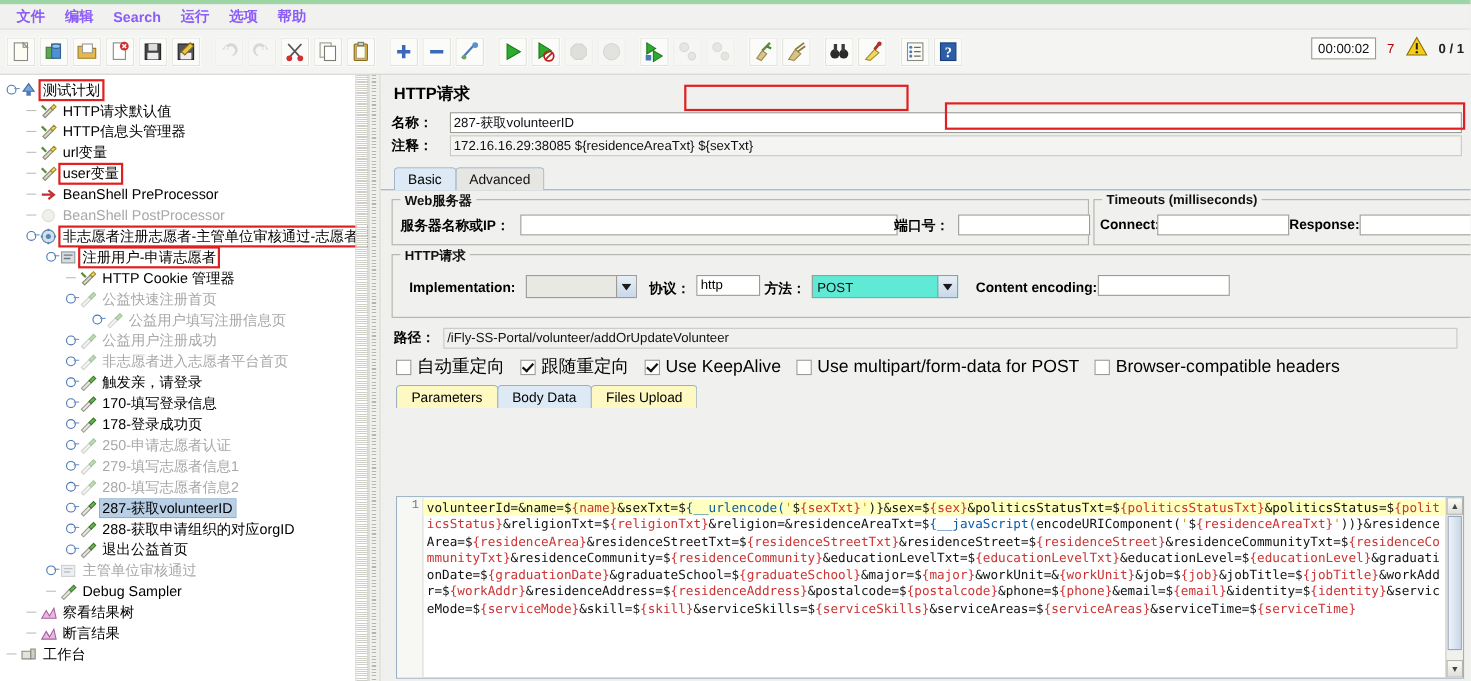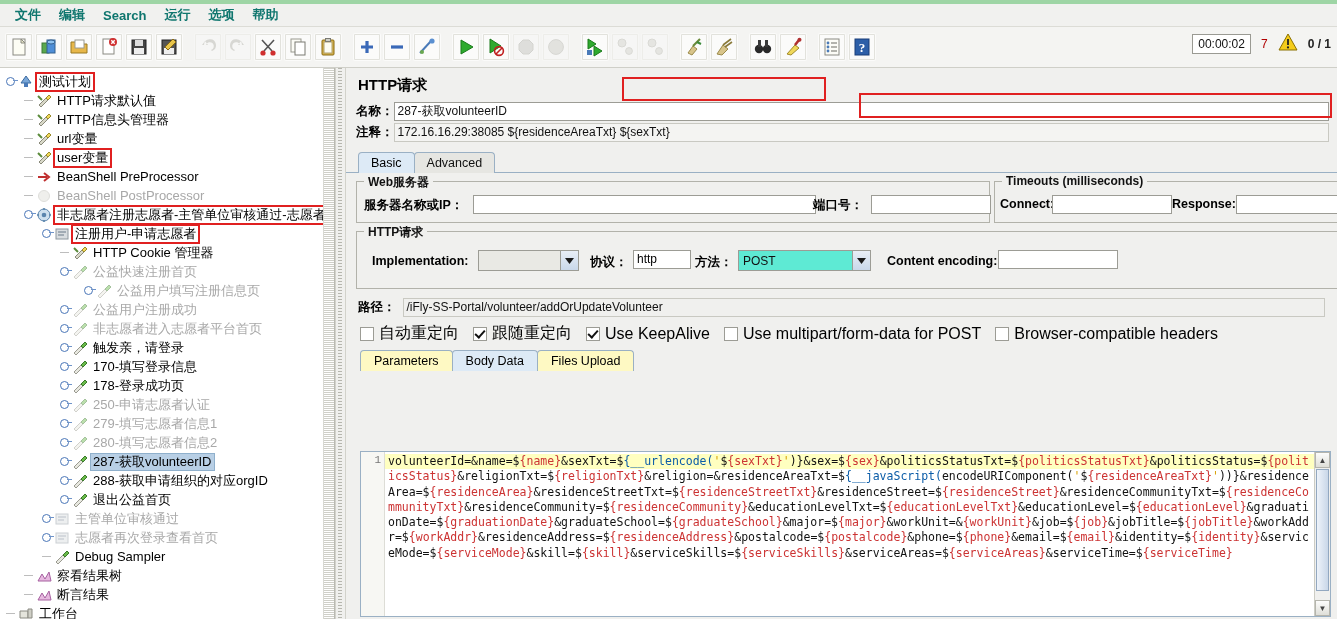--- a/index.html
+++ b/index.html
@@ -8,21 +8,21 @@
     background:#f0f0ee;
     font-family:"Liberation Sans","DejaVu Sans",sans-serif;
     font-size:12px;color:#000;
     -webkit-font-smoothing:none;
   }
   
   .topstrip{height:4px;background:#9ed5a5;}
   
   .menubar{height:22px;background:#f1f1ef;display:flex;align-items:center;padding-left:6px;
            border-bottom:1px solid #dcdcd6;}
-  .menubar .mi{padding:0 9px;font-size:13px;font-weight:bold;color:#0f766e;cursor:default;}
+  .menubar .mi{padding:0 9px;font-size:13px;font-weight:bold;color:#8b5cf6;cursor:default;}
   
   .toolbar{height:40px;background:#f4f4f2;border-bottom:1px solid #cfcfc8;
            display:flex;align-items:center;padding:0 4px;position:relative;}
   .tbtn{width:26px;height:26px;margin:0 1px;border:1px solid transparent;border-radius:2px;
         display:flex;align-items:center;justify-content:center;background:#fbfbfa;
         box-shadow:0 0 0 1px #e2e2dc inset;}
   .tsep{width:9px;}
   .tbtn svg{display:block;}
   .tbtn.disabled{opacity:.38;}
   .status{position:absolute;right:6px;top:6px;display:flex;align-items:center;gap:10px;}
@@ -46,21 +46,21 @@
   .node.dim .txt{color:#a8a8a8;}
   .node .ico{width:17px;height:17px;margin-right:3px;flex:0 0 auto;display:flex;align-items:center;justify-content:center;}
   .handle{width:13px;height:17px;display:flex;align-items:center;justify-content:center;flex:0 0 auto;}
   .handle .knob{width:7px;height:7px;border:1px solid #4a76b8;border-radius:50%;background:#fff;position:relative;}
   .handle .knob:after{content:"";position:absolute;left:6px;top:2px;width:5px;height:1px;background:#6f94c9;}
   .handle.leaf .dash{width:9px;height:1px;background:#bdbdbd;}
   .sel .txt{background:#b8cfe5;outline:1px solid #8fb0cc;}
   .redbox{outline:2px solid #e02020;outline-offset:0px;}
   
   .rp-title{font-size:15px;font-weight:bold;padding:8px 0 6px 12px;color:#000;}
-  .fieldrow{display:flex;align-items:center;padding:1px 8px 1px 10px;gap:0;}
+  .fieldrow{display:flex;align-items:center;padding:1px 8px 1px 10px;gap:15px;}
   .fieldrow .lbl{font-weight:bold;font-size:12.5px;white-space:nowrap;}
   .tfield{flex:1;height:17px;border:1px solid #9c9c95;background:#fff;font-size:12px;
           padding:0 3px;line-height:17px;color:#111;overflow:hidden;white-space:nowrap;}
   .tfield.flat{border:1px solid #c9c9c2;background:#f4f4f2;}
   
   .tabs{display:flex;align-items:flex-end;padding-left:12px;margin-top:7px;height:22px;
         border-bottom:1px solid #9ab0c4;}
   .tab{padding:3px 12px 3px 12px;font-size:12.5px;border:1px solid #9ab0c4;border-bottom:none;
        background:#e6e6e2;margin-right:-1px;border-radius:4px 4px 0 0;color:#111;position:relative;top:1px;}
   .tab.active{background:#ddeaf6;font-weight:normal;color:#000;z-index:2;}
@@ -607,32 +607,20 @@
             <span class="knob"></span>
           </div>
           <span class="ico" style="opacity: 0.45;">
             <svg width="16" height="16">
               <rect x="2" y="3" width="12" height="10" fill="#d9dde0" stroke="#8e98a0"></rect>
               <path d="M4 6 h8 M4 9 h6" stroke="#6b7a88" stroke-width="1.2"></path>
             </svg>
           </span>
           <span class="txt">主管单位审核通过</span>
         </div>
-        <div class="node dim" style="padding-left: 40px;">
-          <div class="handle">
-            <span class="knob"></span>
-          </div>
-          <span class="ico" style="opacity: 0.45;">
-            <svg width="16" height="16">
-              <rect x="2" y="3" width="12" height="10" fill="#d9dde0" stroke="#8e98a0"></rect>
-              <path d="M4 6 h8 M4 9 h6" stroke="#6b7a88" stroke-width="1.2"></path>
-            </svg>
-          </span>
-          <span class="txt">志愿者再次登录查看首页</span>
-        </div>
         <div class="node" style="padding-left: 40px;">
           <div class="handle leaf">
             <span class="dash"></span>
           </div>
           <span class="ico">
             <svg width="16" height="16">
               <path d="M2 13 L9 6 L11 8 L4 15 Z" fill="#e8e8e0" stroke="#9a9a90"></path>
               <path d="M9 6 L13 2 L15 4 L11 8 Z" fill="#6aba4a" stroke="#3a7a2a"></path>
             </svg>
           </span>

